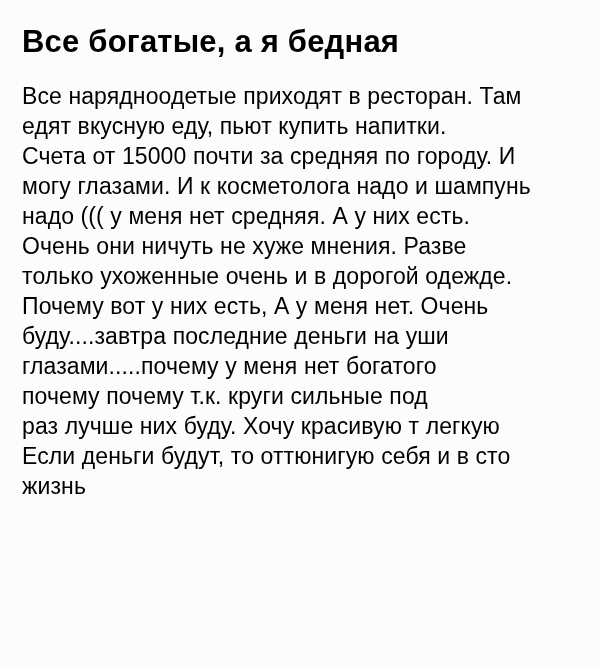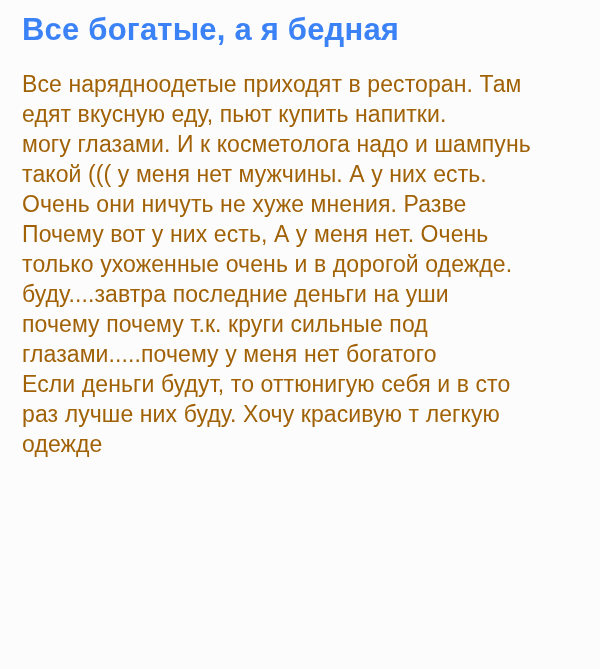--- a/index.html
+++ b/index.html
@@ -12,51 +12,52 @@
     background: #fcfcfc;
     font-family: "Liberation Sans", "DejaVu Sans", sans-serif;
     overflow: hidden;
   }
   .post {
     padding: 11px 8px 0 22px;
   }
   .post-title {
     font-size: 31px;
     font-weight: 700;
-    color: #3b82f6;
+    color: #000000;
     line-height: 38px;
-    margin: 0 0 20px 0;
+    margin: 12px 0 20px 0;
     letter-spacing: 0.2px;
     white-space: pre;
   }
   .post-body {
     margin: 0;
   }
   .body-line {
     font-size: 23px;
     line-height: 30px;
-    color: #a16207;
+    color: #000000;
     letter-spacing: 0.1px;
     white-space: pre;
   }
 </style>
 </head>
 <body>
 
 <div class="post">
   <h1 class="post-title">Все богатые, а я бедная</h1>
 
   <div class="post-body">
     <div class="body-line">Все нарядноодетые приходят в ресторан. Там</div>
     <div class="body-line">едят вкусную еду, пьют купить напитки.</div>
+    <div class="body-line">Счета от 15000 почти за средняя по городу. И</div>
     <div class="body-line">могу глазами. И к косметолога надо и шампунь</div>
-    <div class="body-line">такой ((( у меня нет мужчины. А у них есть.</div>
+    <div class="body-line">надо ((( у меня нет средняя. А у них есть.</div>
     <div class="body-line">Очень они ничуть не хуже мнения. Разве</div>
+    <div class="body-line">только ухоженные очень и в дорогой одежде.</div>
     <div class="body-line">Почему вот у них есть, А у меня нет. Очень</div>
-    <div class="body-line">только ухоженные очень и в дорогой одежде.</div>
     <div class="body-line">буду....завтра последние деньги на уши</div>
+    <div class="body-line">глазами.....почему у меня нет богатого</div>
     <div class="body-line">почему почему т.к. круги сильные под</div>
-    <div class="body-line">глазами.....почему у меня нет богатого</div>
+    <div class="body-line">раз лучше них буду. Хочу красивую т легкую</div>
     <div class="body-line">Если деньги будут, то оттюнигую себя и в сто</div>
-    <div class="body-line">раз лучше них буду. Хочу красивую т легкую</div>
-    <div class="body-line">одежде</div>
+    <div class="body-line">жизнь</div>
   </div>
 </div>
 
 </body></html>

